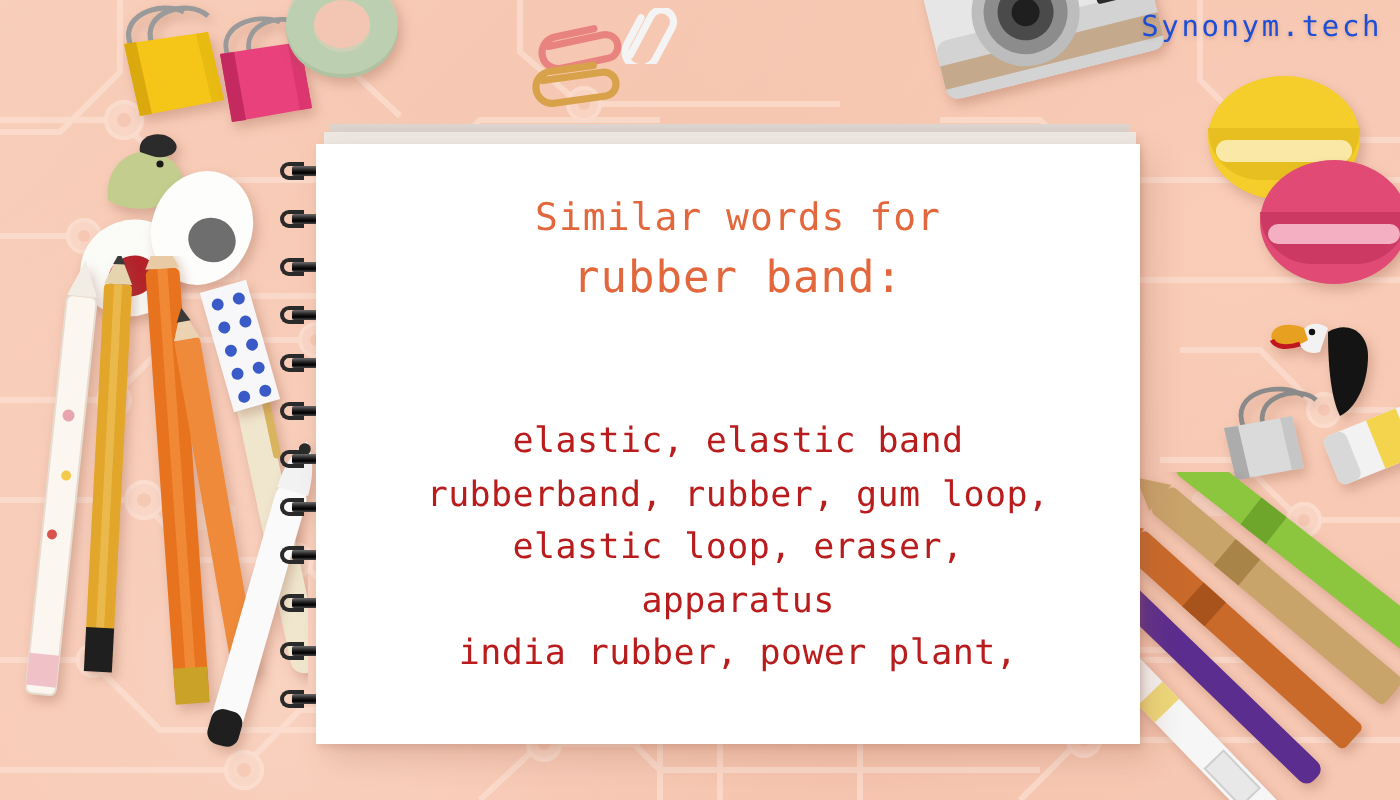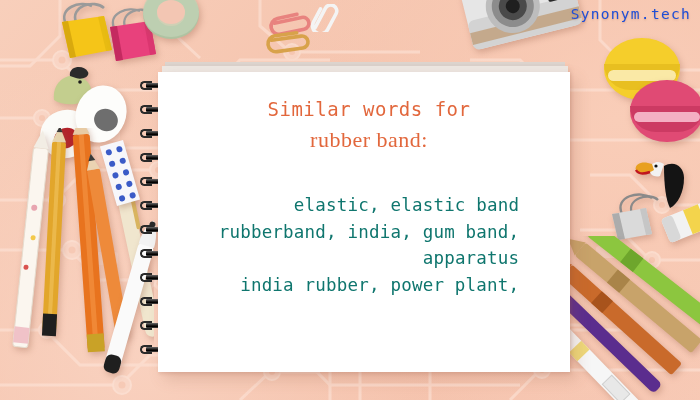--- a/index.html
+++ b/index.html
@@ -62,23 +62,23 @@
   }
 
   
   #content {
     position:absolute; left:178px; top:72px; width:382px; height:286px;
     display:flex; flex-direction:column; align-items:center;
     justify-content:flex-start; padding-top:22px;
   }
   #heading { text-align:center; color:#E2673C; letter-spacing:.5px; }
   #h-line1 { font-size:19px; line-height:30px; }
-  #h-line2 { font-size:22px; line-height:32px;font-family:Liberation Serif, serif; }
+  #h-line2 { font-size:22px; line-height:32px; }
   #wordlist {
-    margin-top:36px; text-align:right; color:#0f766e;
+    margin-top:52px; text-align:center; color:#b91c1c;
     font-size:17.5px; line-height:26.5px; letter-spacing:.2px;
   }
   #wordlist div { white-space:pre; }
 
   
   #watermark {
     position:absolute; right:9px; top:6px;
     color:#1d4ed8; font-size:14.5px; letter-spacing:1.3px;
     text-shadow:0 1px 2px rgba(160,100,80,.35);
   }
@@ -448,19 +448,20 @@
 
 <div id="notebook"></div>
 
 <div id="content">
   <div id="heading">
     <div id="h-line1">Similar words for</div>
     <div id="h-line2">rubber band:</div>
   </div>
   <div id="wordlist">
     <div>elastic, elastic band</div>
-    <div>rubberband, india, gum band,</div>
+    <div>rubberband, rubber, gum loop,</div>
+    <div>elastic loop, eraser,</div>
     <div>apparatus</div>
     <div>india rubber, power plant,</div>
   </div>
 </div>
 
 <div id="watermark">Synonym.tech</div>
 
 </body></html>

